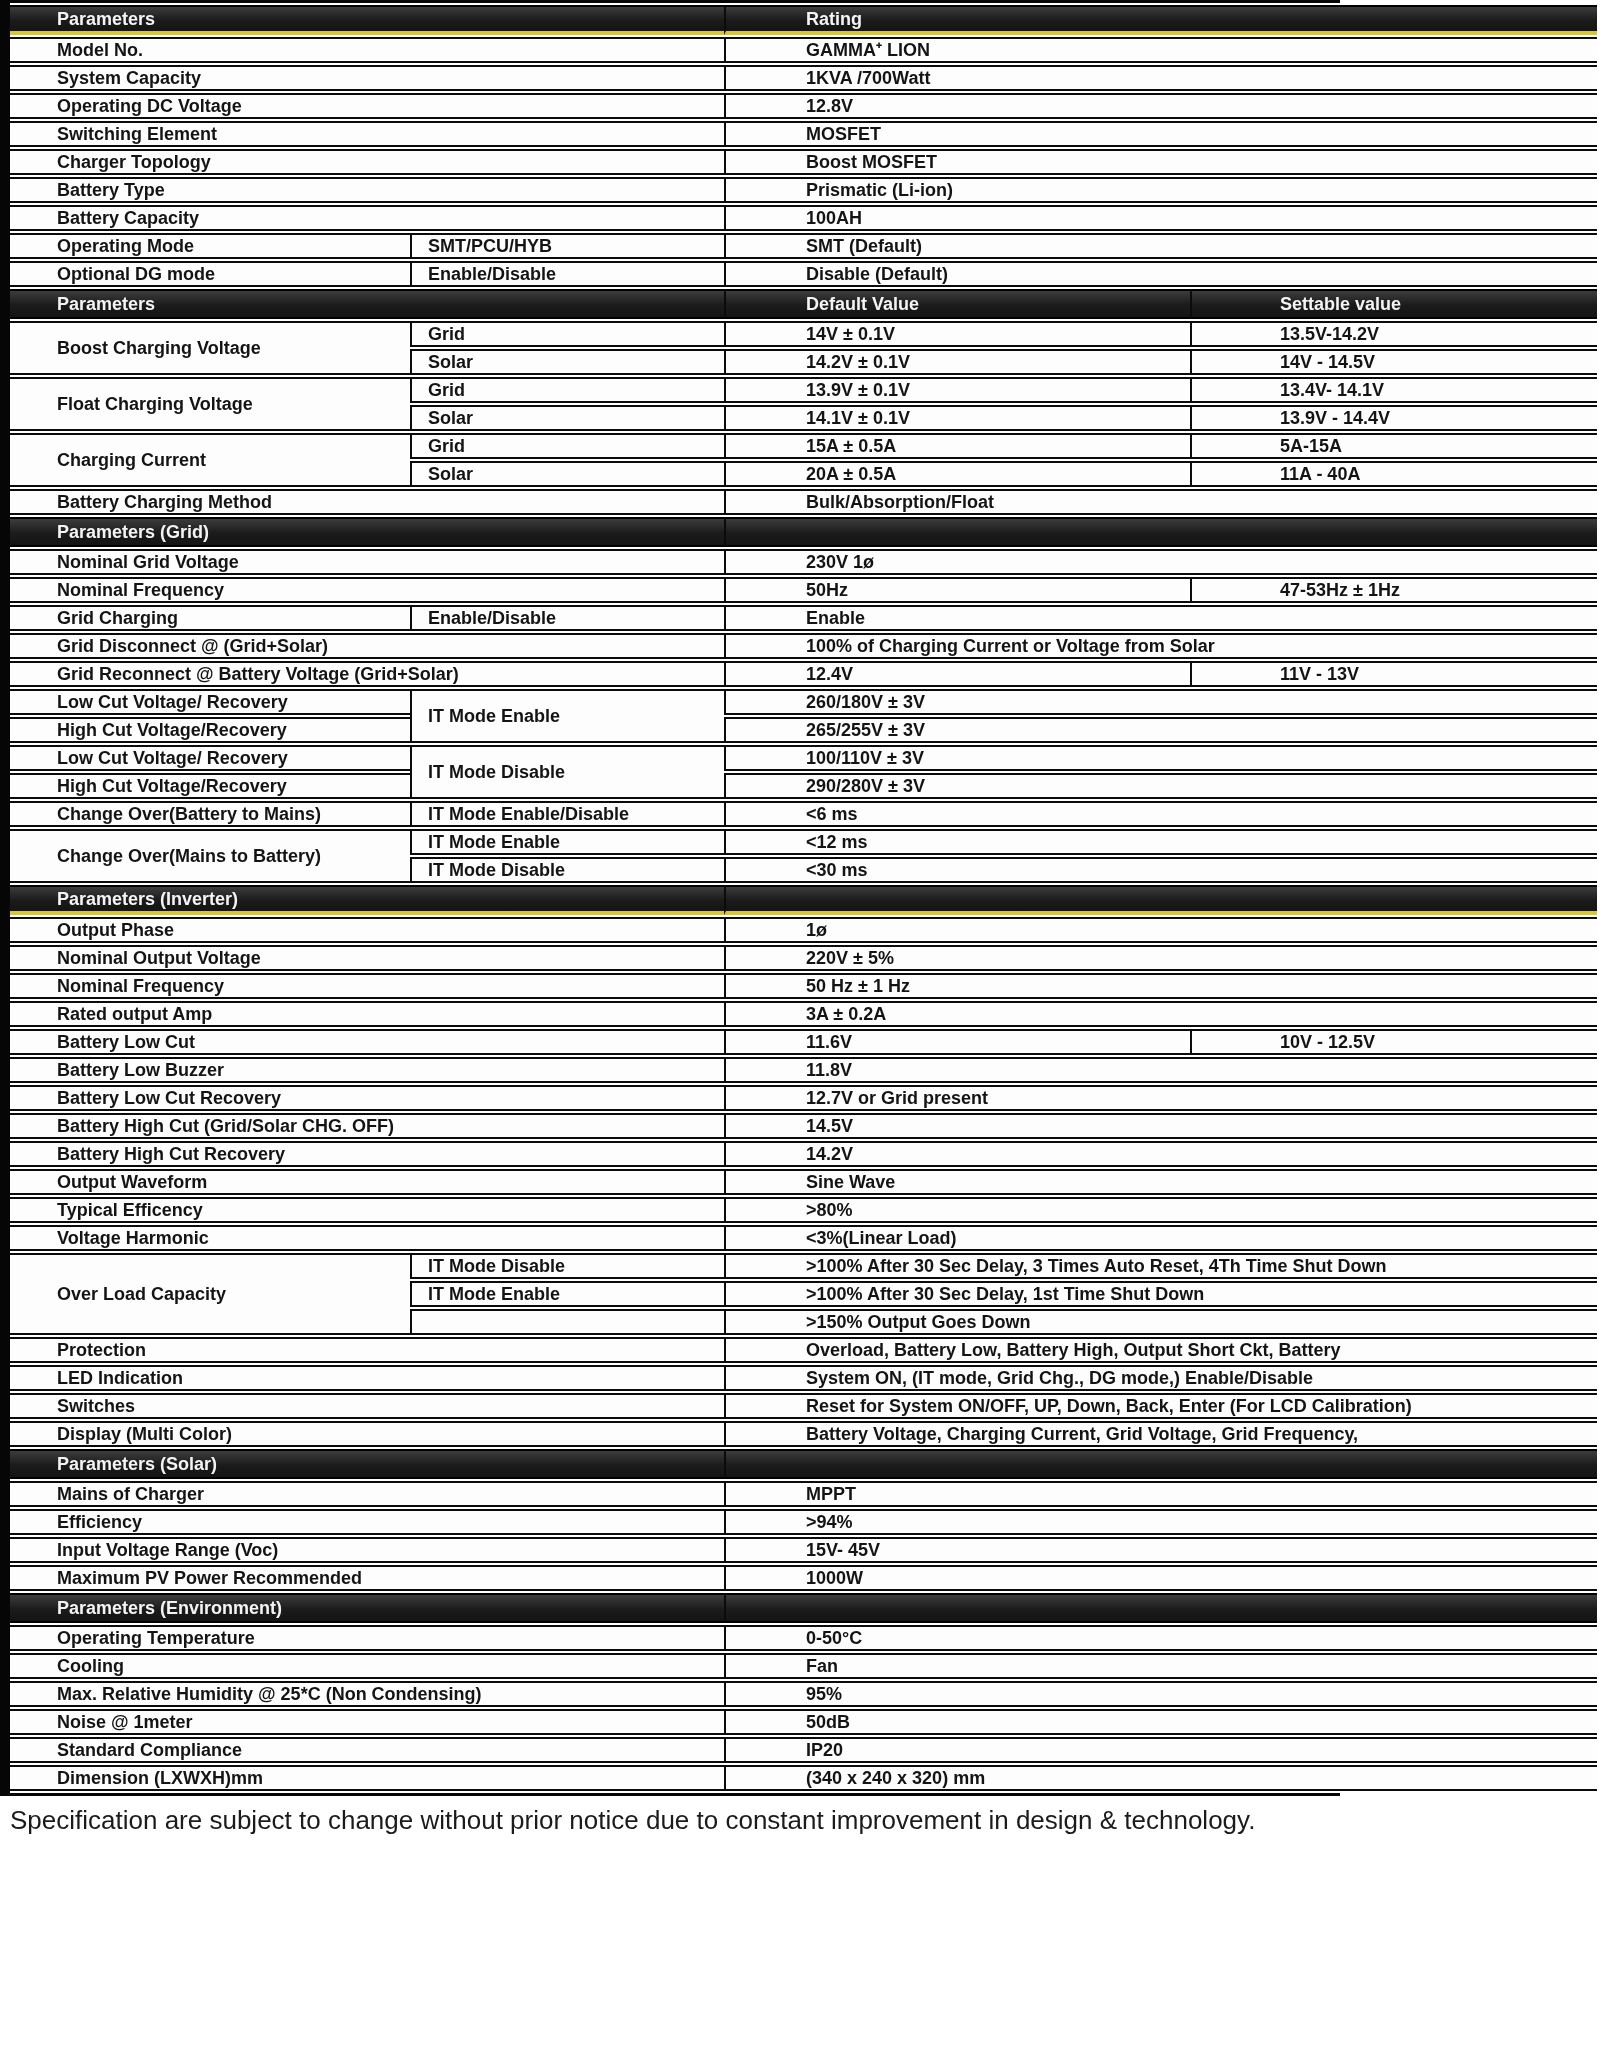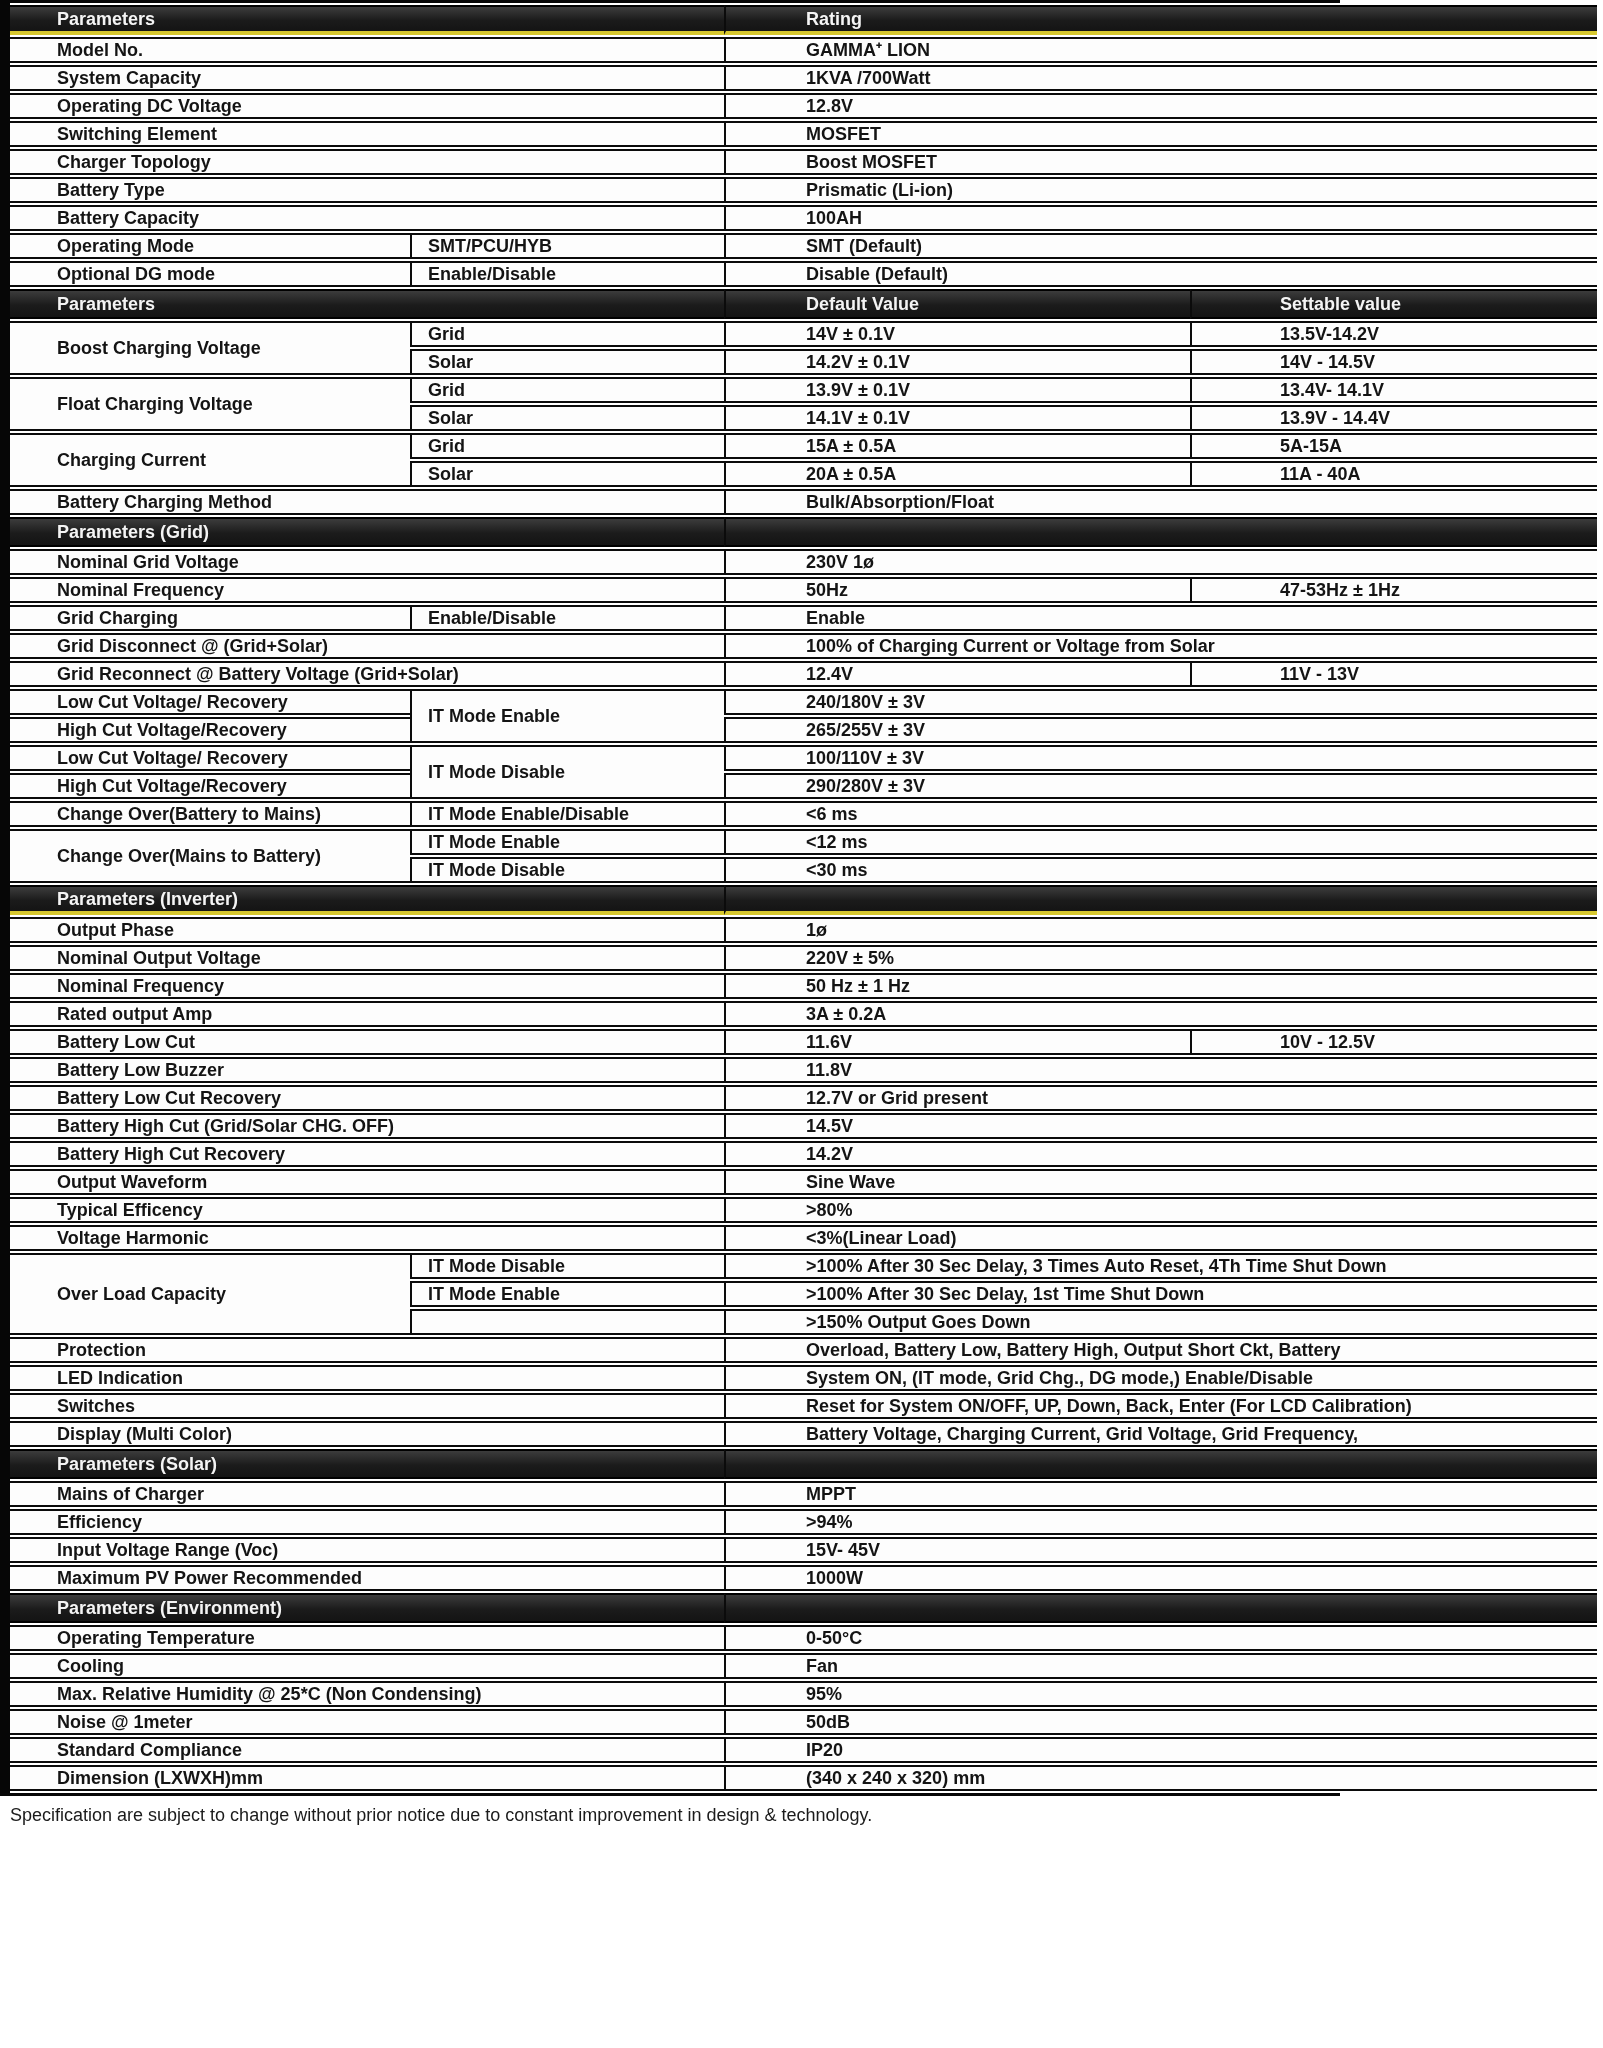--- a/index.html
+++ b/index.html
@@ -39,21 +39,21 @@
   td.c2{padding-left:80px;}
   td.c3{padding-left:88px;}
   tr.dark td{
     background:linear-gradient(180deg,#3c3c3c 0%,#1b1b1b 55%,#141414 100%);
     color:#f4f4f4;height:30px;
     border-top-color:#000;border-bottom-color:#000;
   }
   tr.yl td{border-bottom:4px solid #d7c82f;}
   .footer-note{
     padding:9px 0 0 10px;
-    font-size:18px;font-weight:normal;color:#1b1b1b;
+    font-size:26px;font-weight:normal;color:#1b1b1b;
     white-space:nowrap;
   }
 </style>
 </head>
 <body>
 
 <div class="sheet">
   <table class="spec">
     <colgroup>
       <col class="cA">
@@ -169,21 +169,21 @@
           <td colspan="2" class="c2 bl">100% of Charging Current or Voltage from Solar</td>
         </tr>
         <tr class="light">
           <td colspan="2" class="c0">Grid Reconnect @ Battery Voltage (Grid+Solar)</td>
           <td colspan="1" class="c2 bl">12.4V</td>
           <td colspan="1" class="c3 bl">11V - 13V</td>
         </tr>
         <tr class="light">
           <td colspan="1" class="c0">Low Cut Voltage/ Recovery</td>
           <td colspan="1" rowspan="2" class="c1 bl">IT Mode Enable</td>
-          <td colspan="2" class="c2 bl">240/180V ± 3V</td>
+          <td colspan="2" class="c2 bl">260/180V ± 3V</td>
         </tr>
         <tr class="light">
           <td colspan="1" class="c0">High Cut Voltage/Recovery</td>
           <td colspan="2" class="c2 bl">265/255V ± 3V</td>
         </tr>
         <tr class="light">
           <td colspan="1" class="c0">Low Cut Voltage/ Recovery</td>
           <td colspan="1" rowspan="2" class="c1 bl">IT Mode Disable</td>
           <td colspan="2" class="c2 bl">100/110V ± 3V</td>
         </tr>

